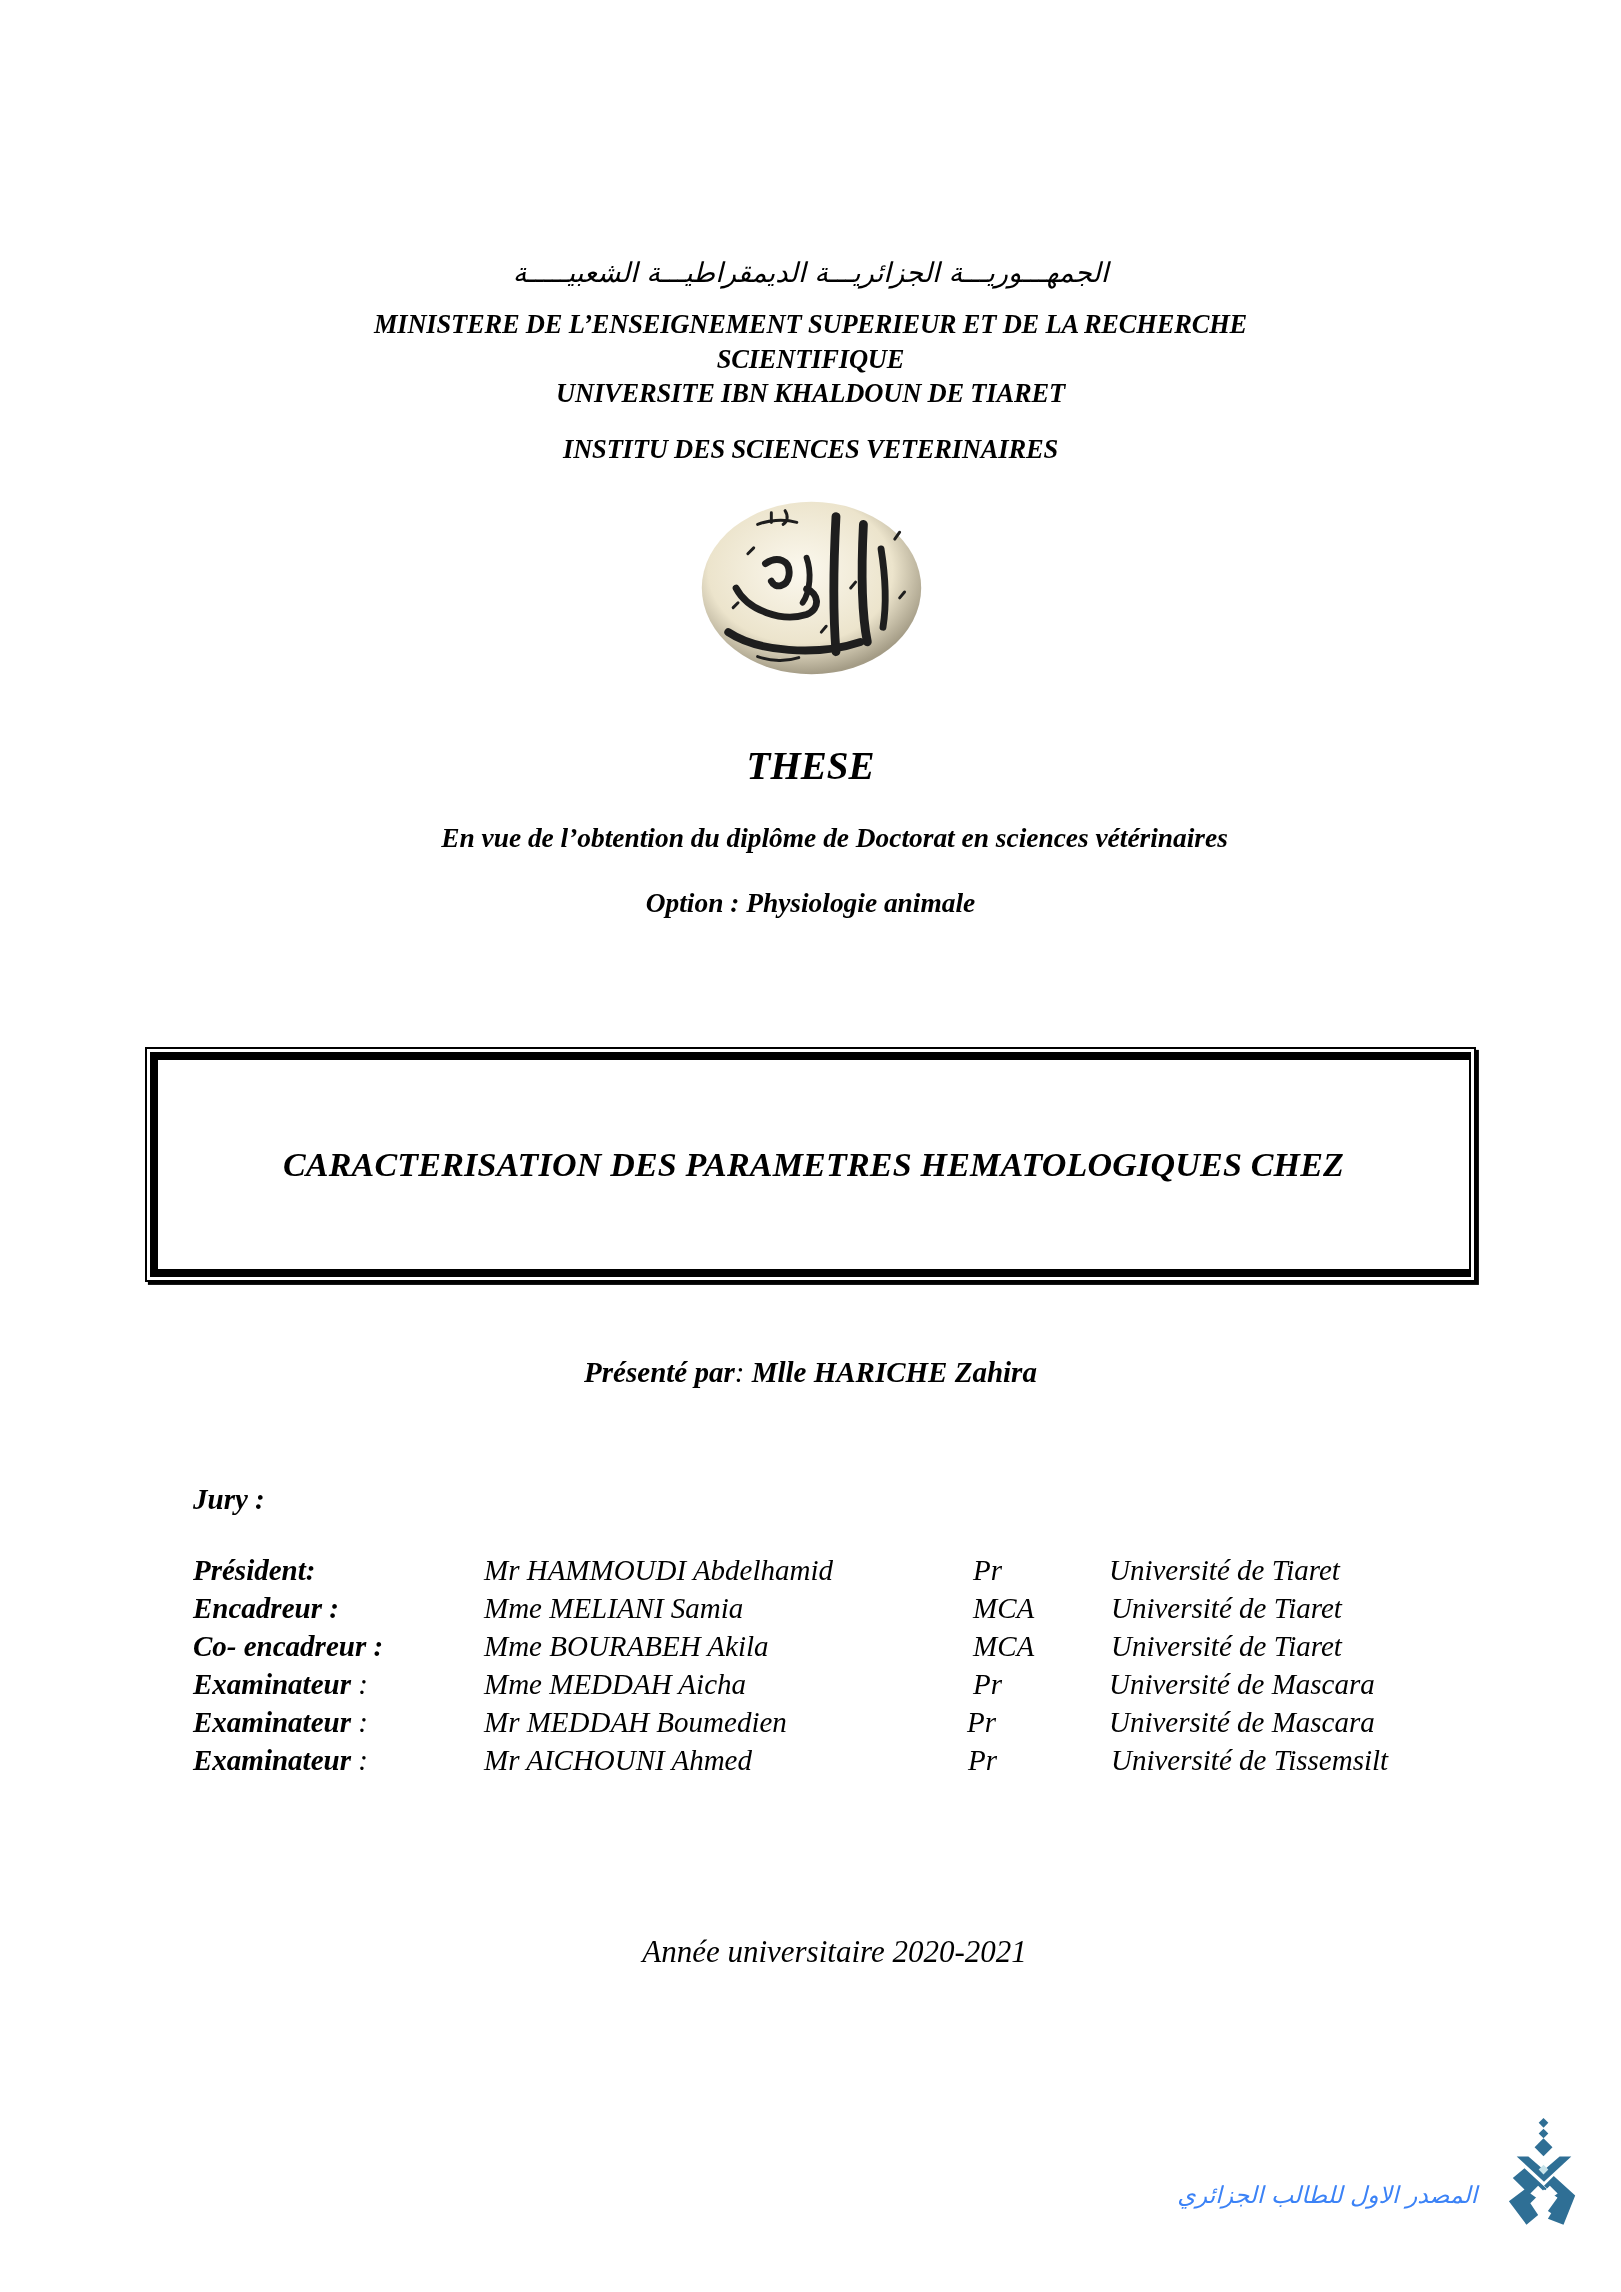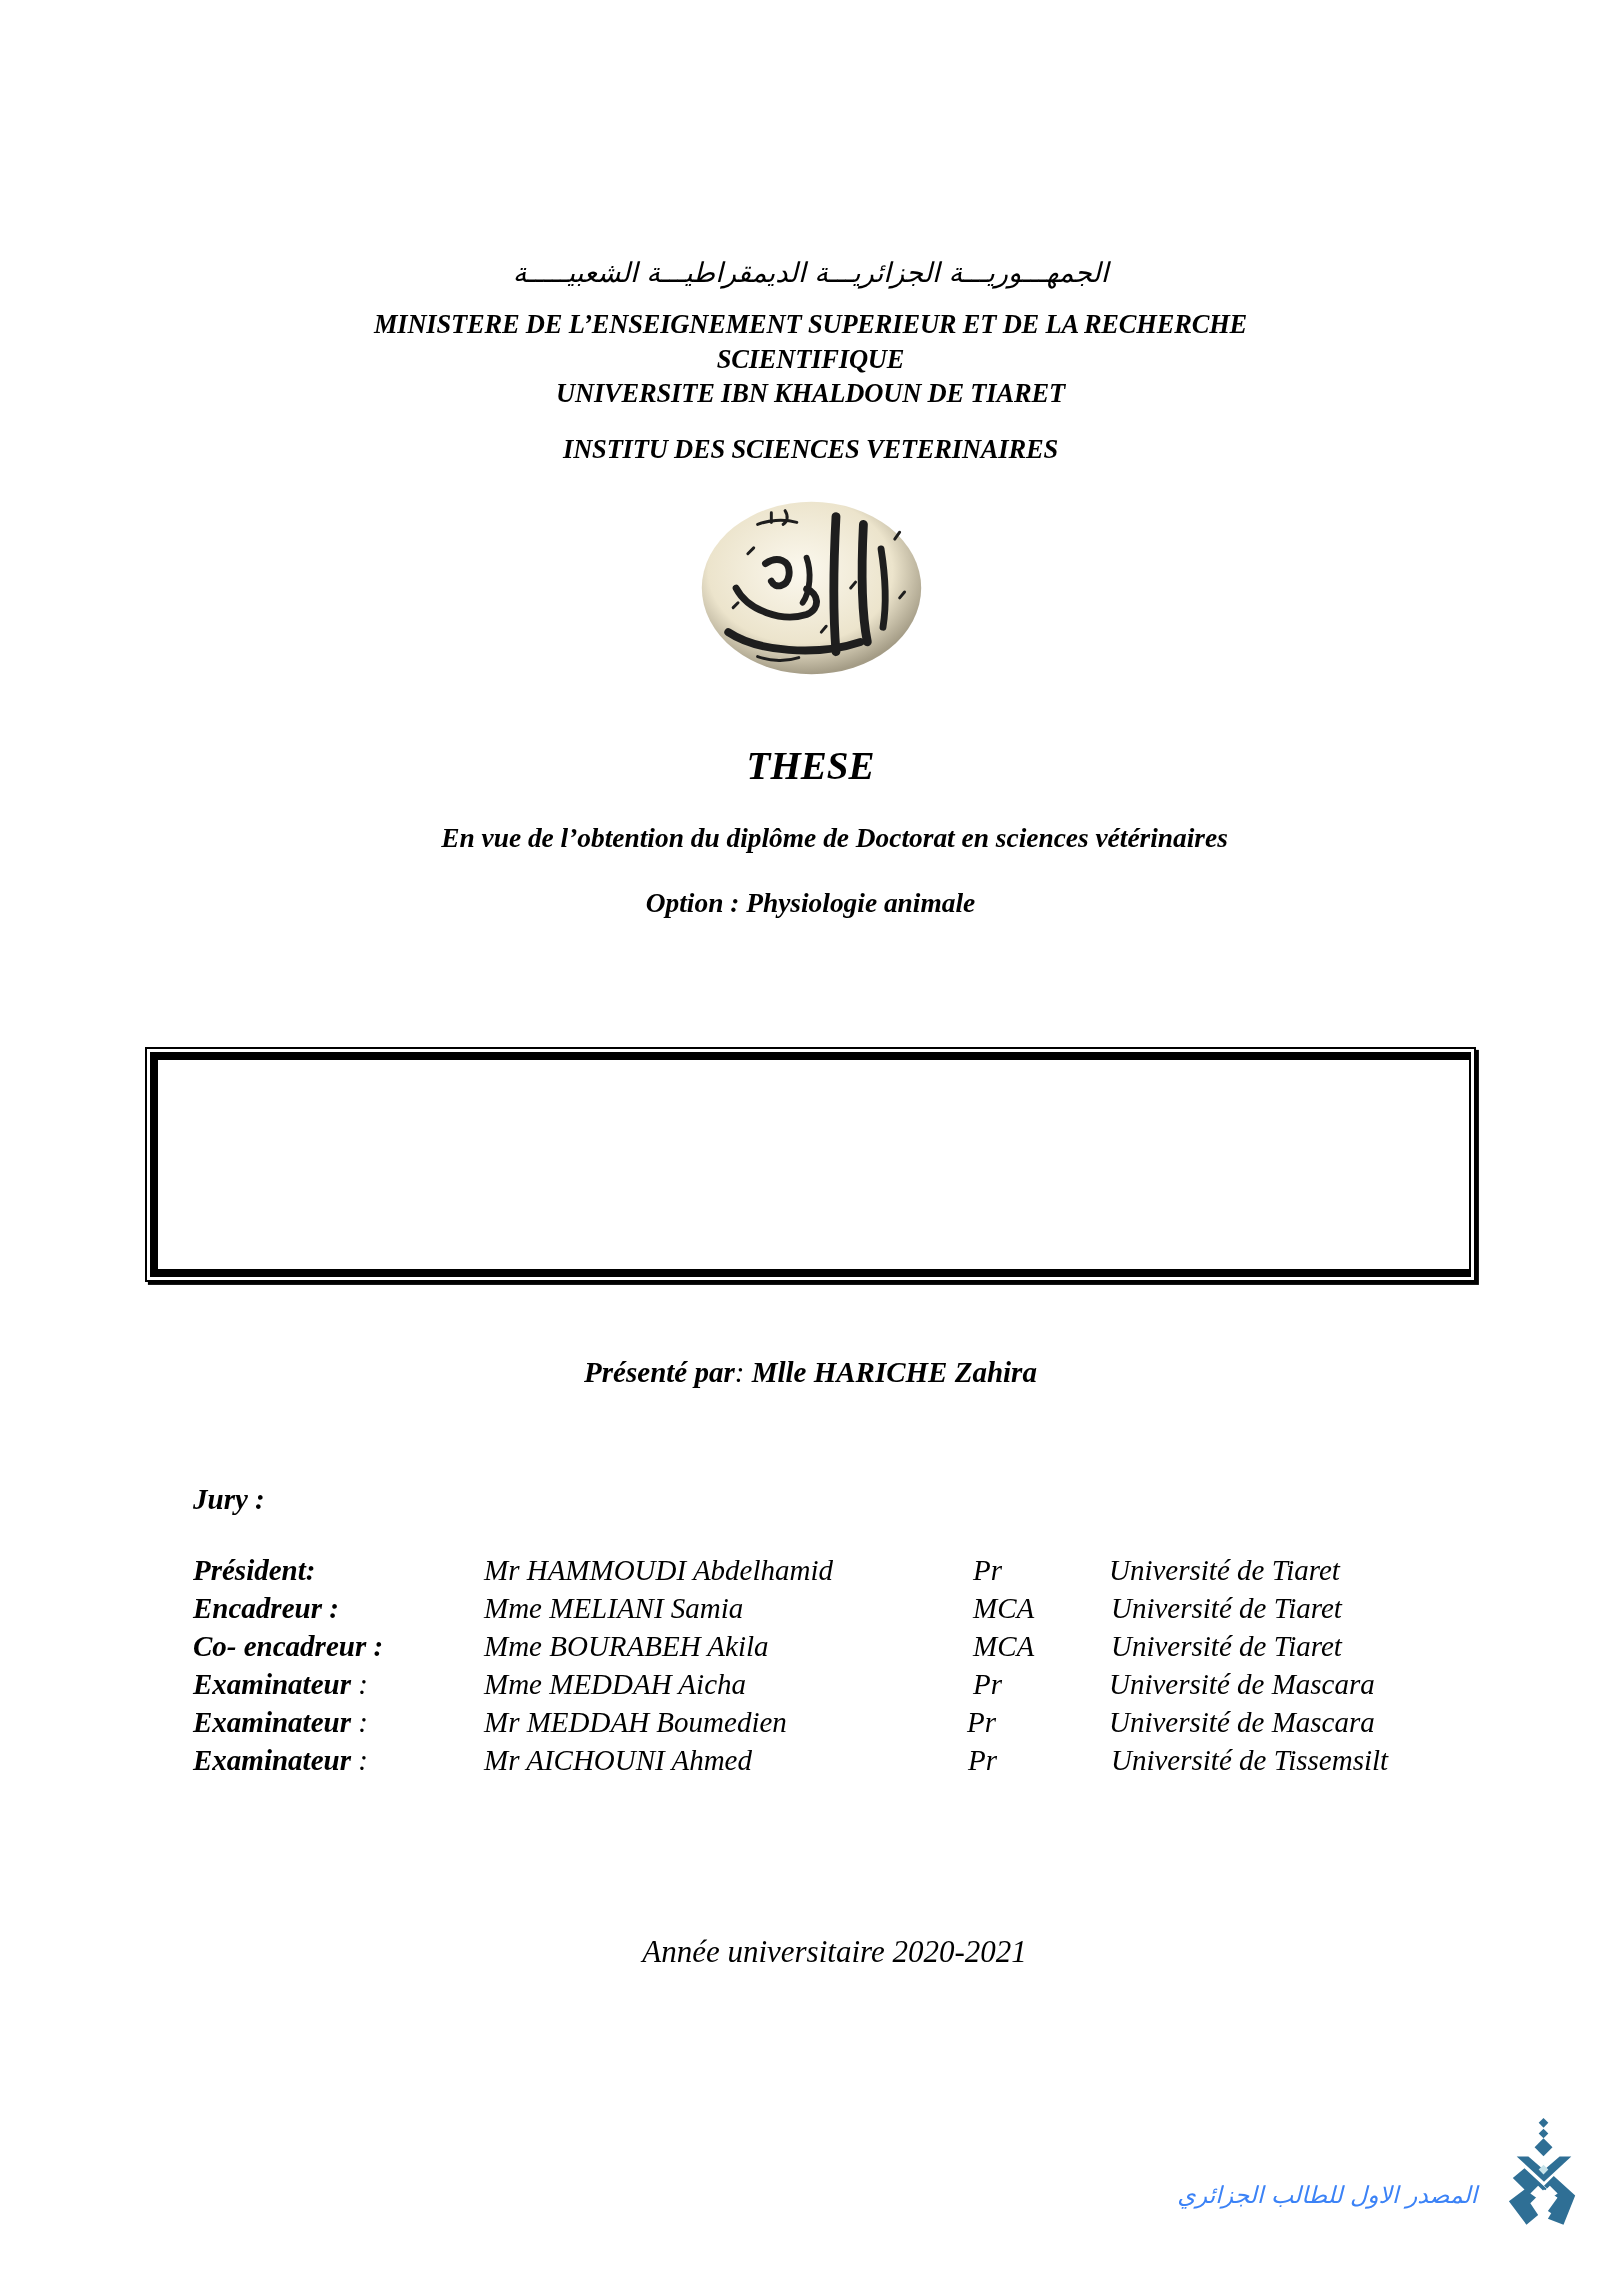--- a/index.html
+++ b/index.html
@@ -214,20 +214,21 @@
     </g>
   </svg>
 </div>
 
 <div class="abs center thesis-title">THESE</div>
 <div class="abs center thesis-purpose">En vue de l’obtention du diplôme de Doctorat en sciences vétérinaires</div>
 <div class="abs center thesis-option">Option : Physiologie animale</div>
 
 <div class="abs title-box">
   <div class="title-box-inner">
+    <div class="tline">CARACTERISATION DES PARAMETRES HEMATOLOGIQUES CHEZ</div>
   </div>
 </div>
 
 <div class="abs center presenter">
   <b>Présenté par</b><span>: </span><b>Mlle HARICHE Zahira</b>
 </div>
 
 <div class="abs jury-label">Jury :</div>
 
 <div class="abs jury-table">

